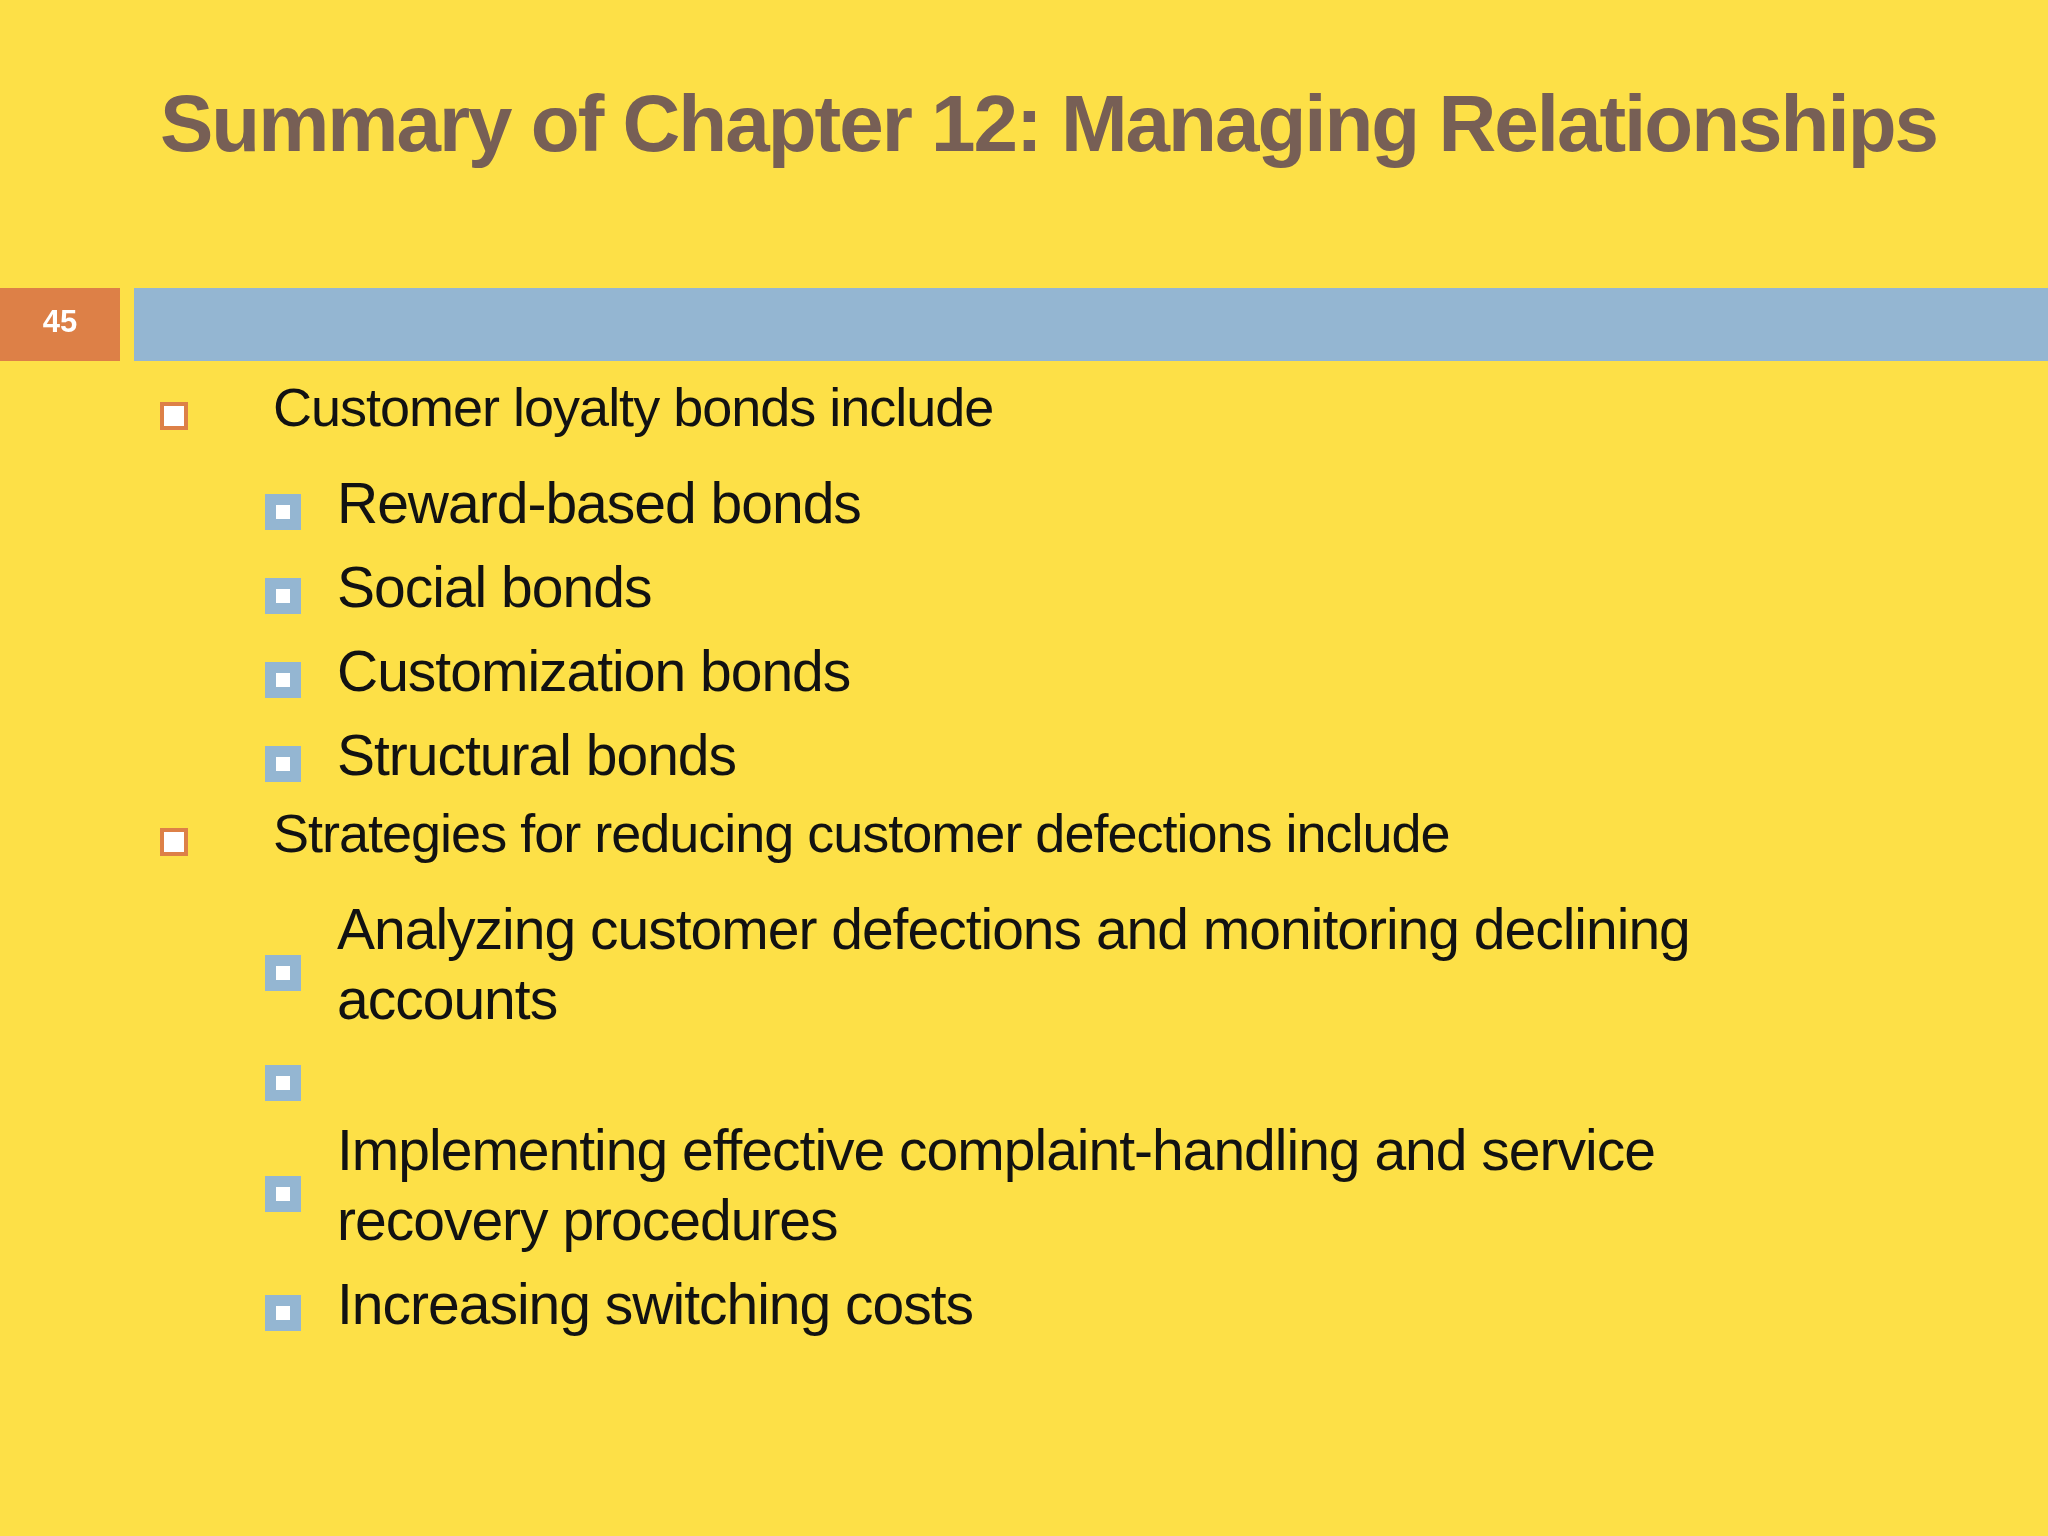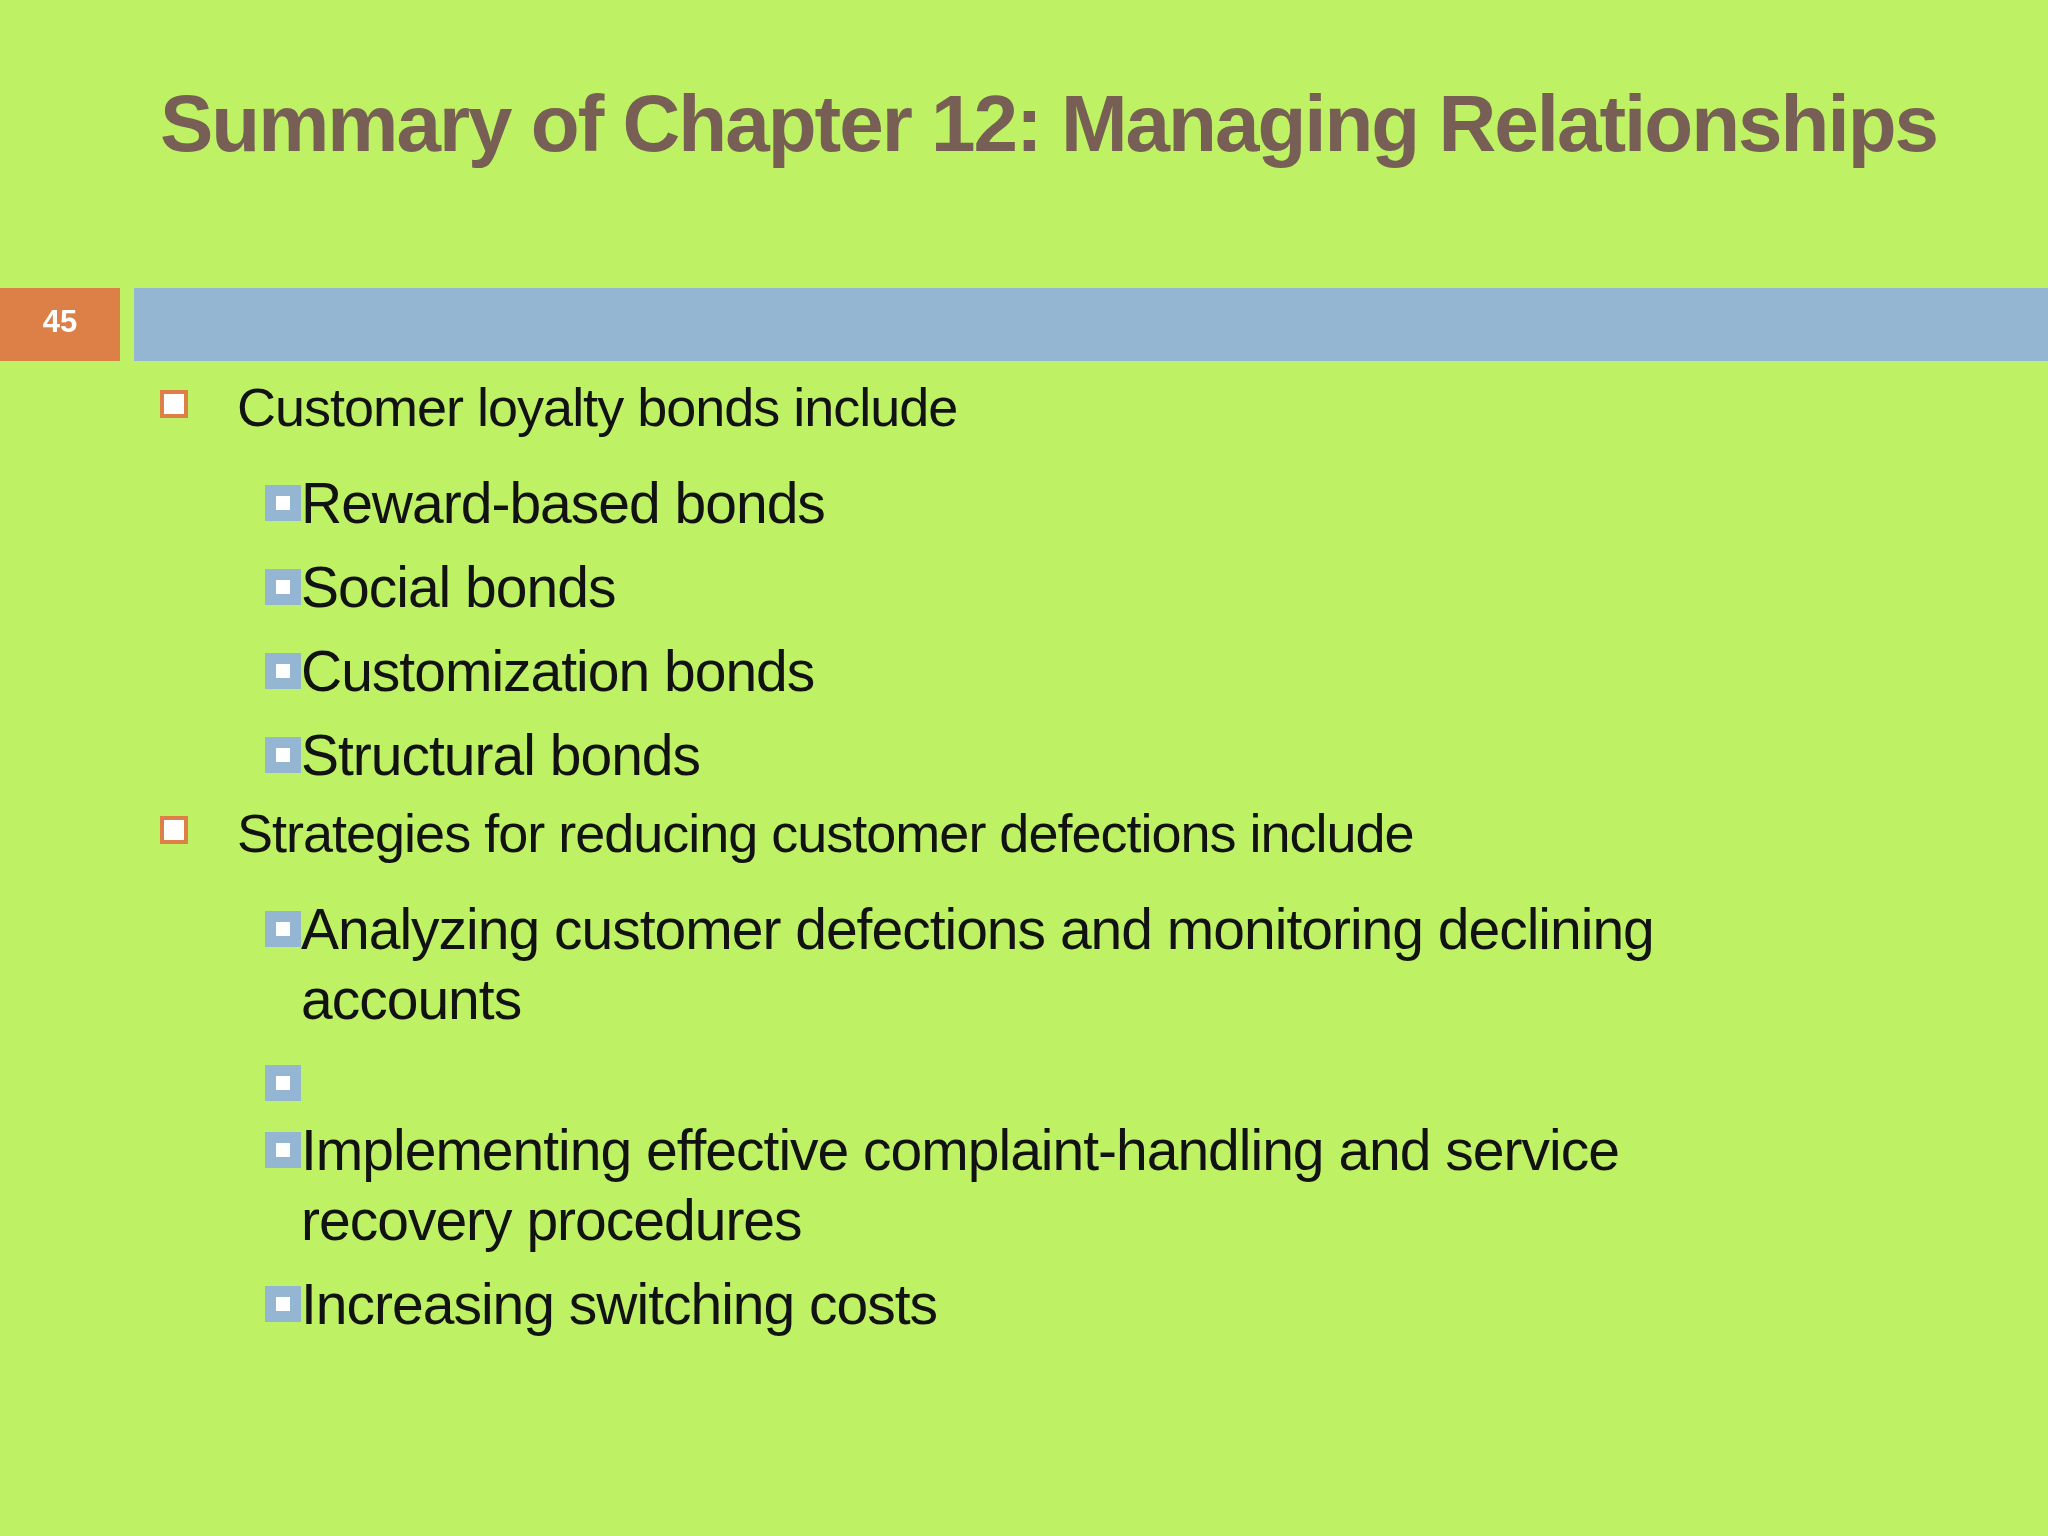--- a/index.html
+++ b/index.html
@@ -2,21 +2,21 @@
 <html style="--accent-orange: #DD8047; --accent-blue: #94B6D2; --title-brown: #775F55;"><head>
 <meta charset="utf-8">
 <style>
   html,body { margin:0; padding:0; }
   body {
     width:2048px; height:1536px;
     background:#ffffff;
     font-family:"Liberation Sans","DejaVu Sans",sans-serif;
     position:relative; overflow:hidden;
   }
-  .slide { position:absolute; inset:0; background:#bef264; }
+  .slide { position:absolute; inset:0; background:#fde047; }
 
   
   .title {
     position:absolute; left:160px; top:76px;
     font-weight:bold; font-size:80px; line-height:95px;
     letter-spacing:-2px; color:var(--title-brown,#775F55);
   }
   .title .line { white-space:nowrap; }
 
   
@@ -30,21 +30,21 @@
   .band {
     position:absolute; left:134px; top:288px; right:0; height:73px;
     background:var(--accent-blue,#94B6D2);
   }
 
   
   .content {
     position:absolute; left:160px; top:372px; width:1760px;
     color:#121212; letter-spacing:-1px;
   }
-  .li { display:flex; align-items:flex-start; }
+  .li { display:flex; align-items:center;gap:36px; }
   .li .txt { }
   .li .line { white-space:nowrap; }
 
   .lvl1 { font-size:54px; line-height:70px; }
   .lvl1 .bullet {
     flex:0 0 auto; width:28px; height:28px; box-sizing:border-box;
     border:4px solid var(--accent-orange,#DD8047); background:#fff;
     margin-top:18px;
   }
   .lvl1 .txt { margin-left:49px; }

